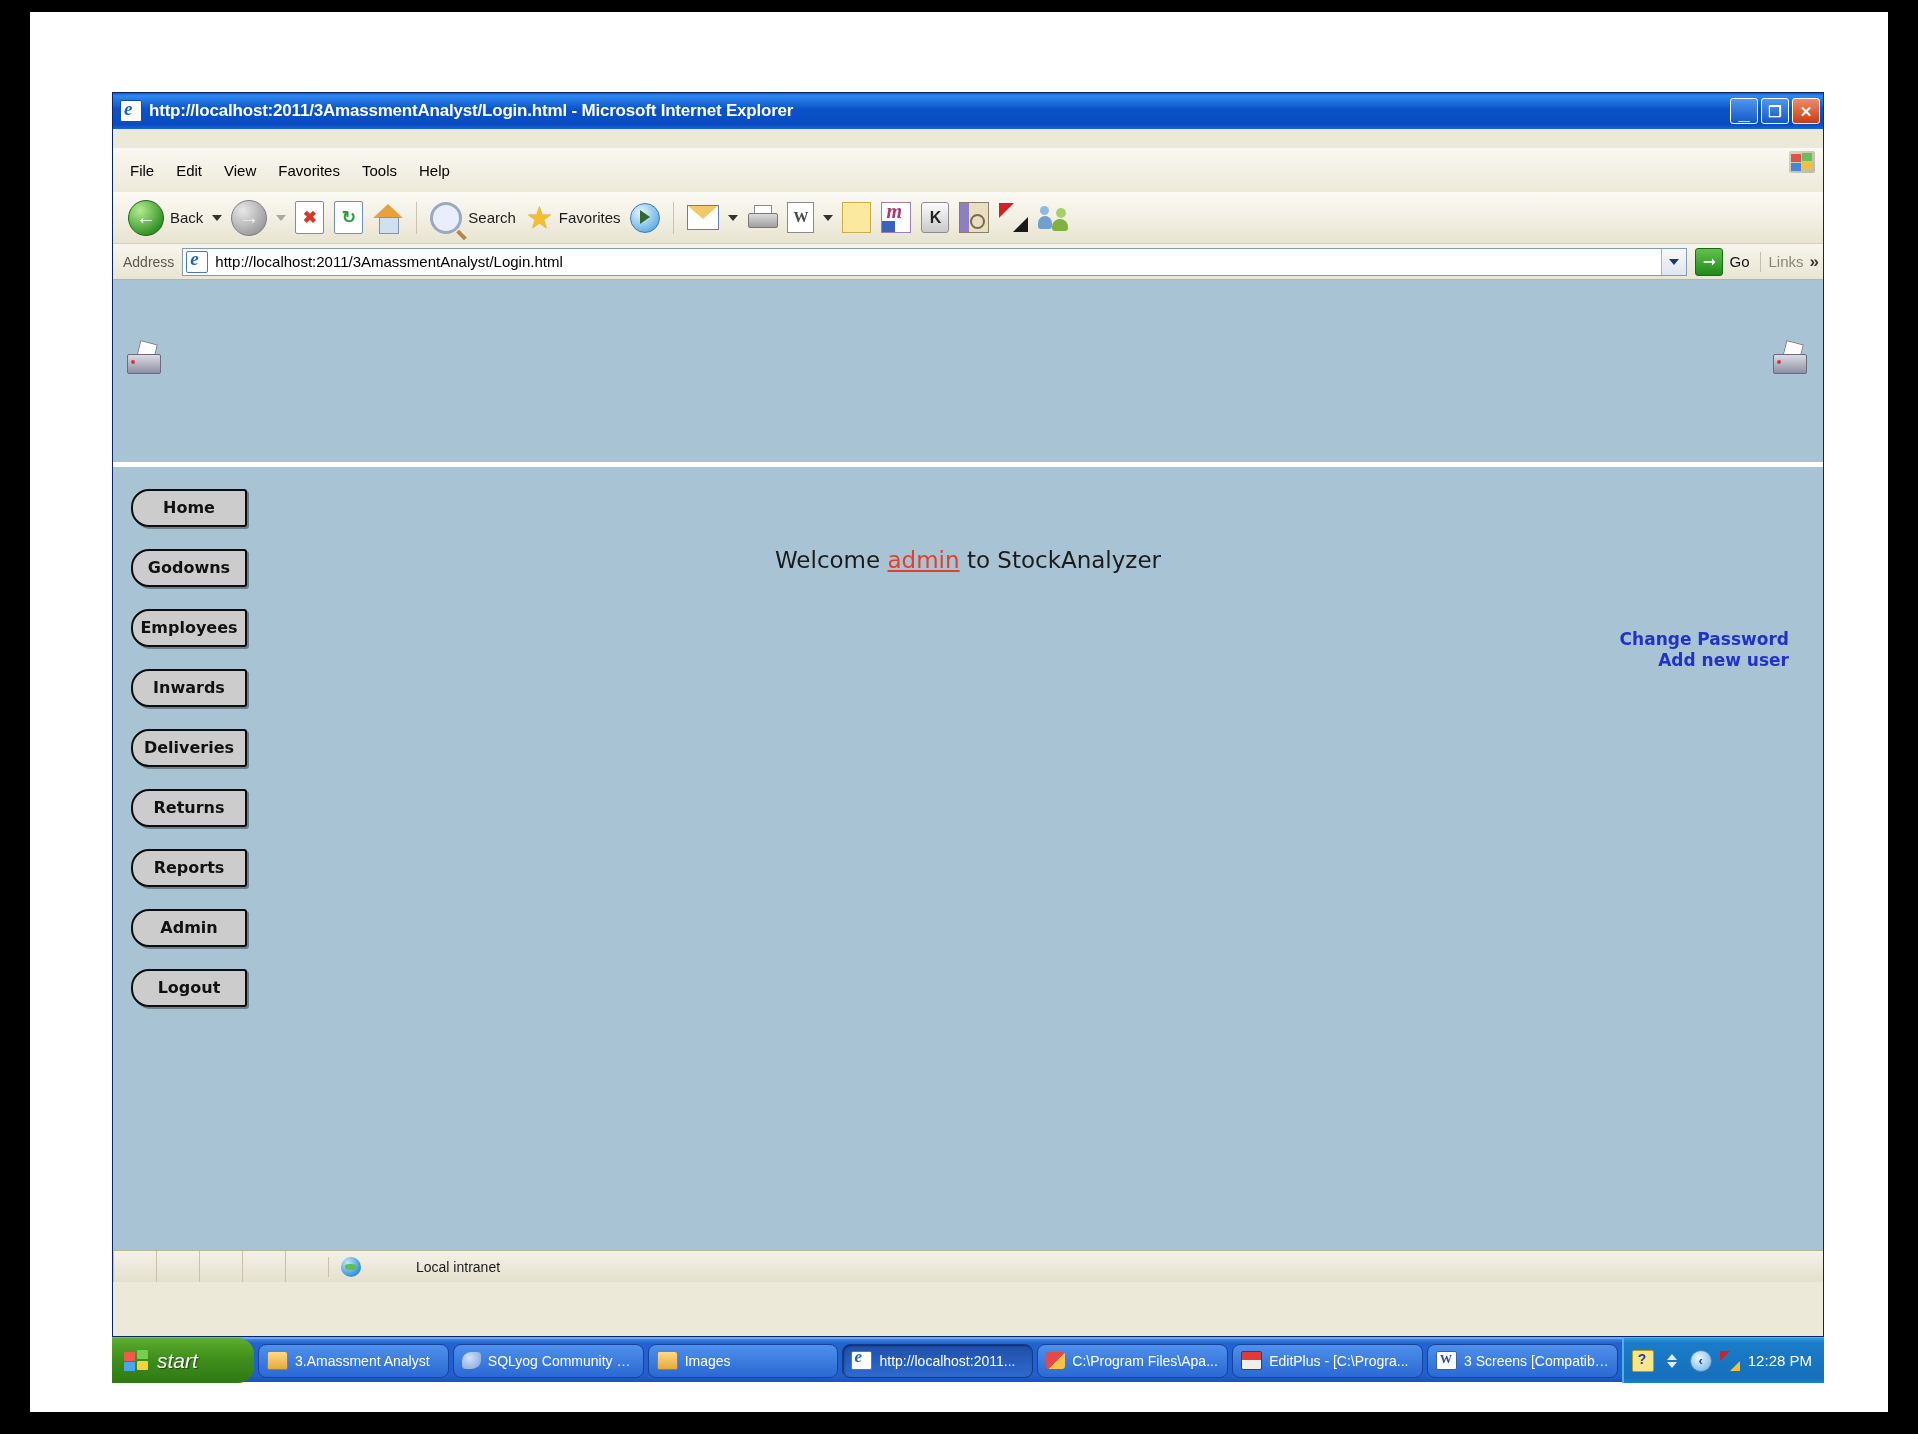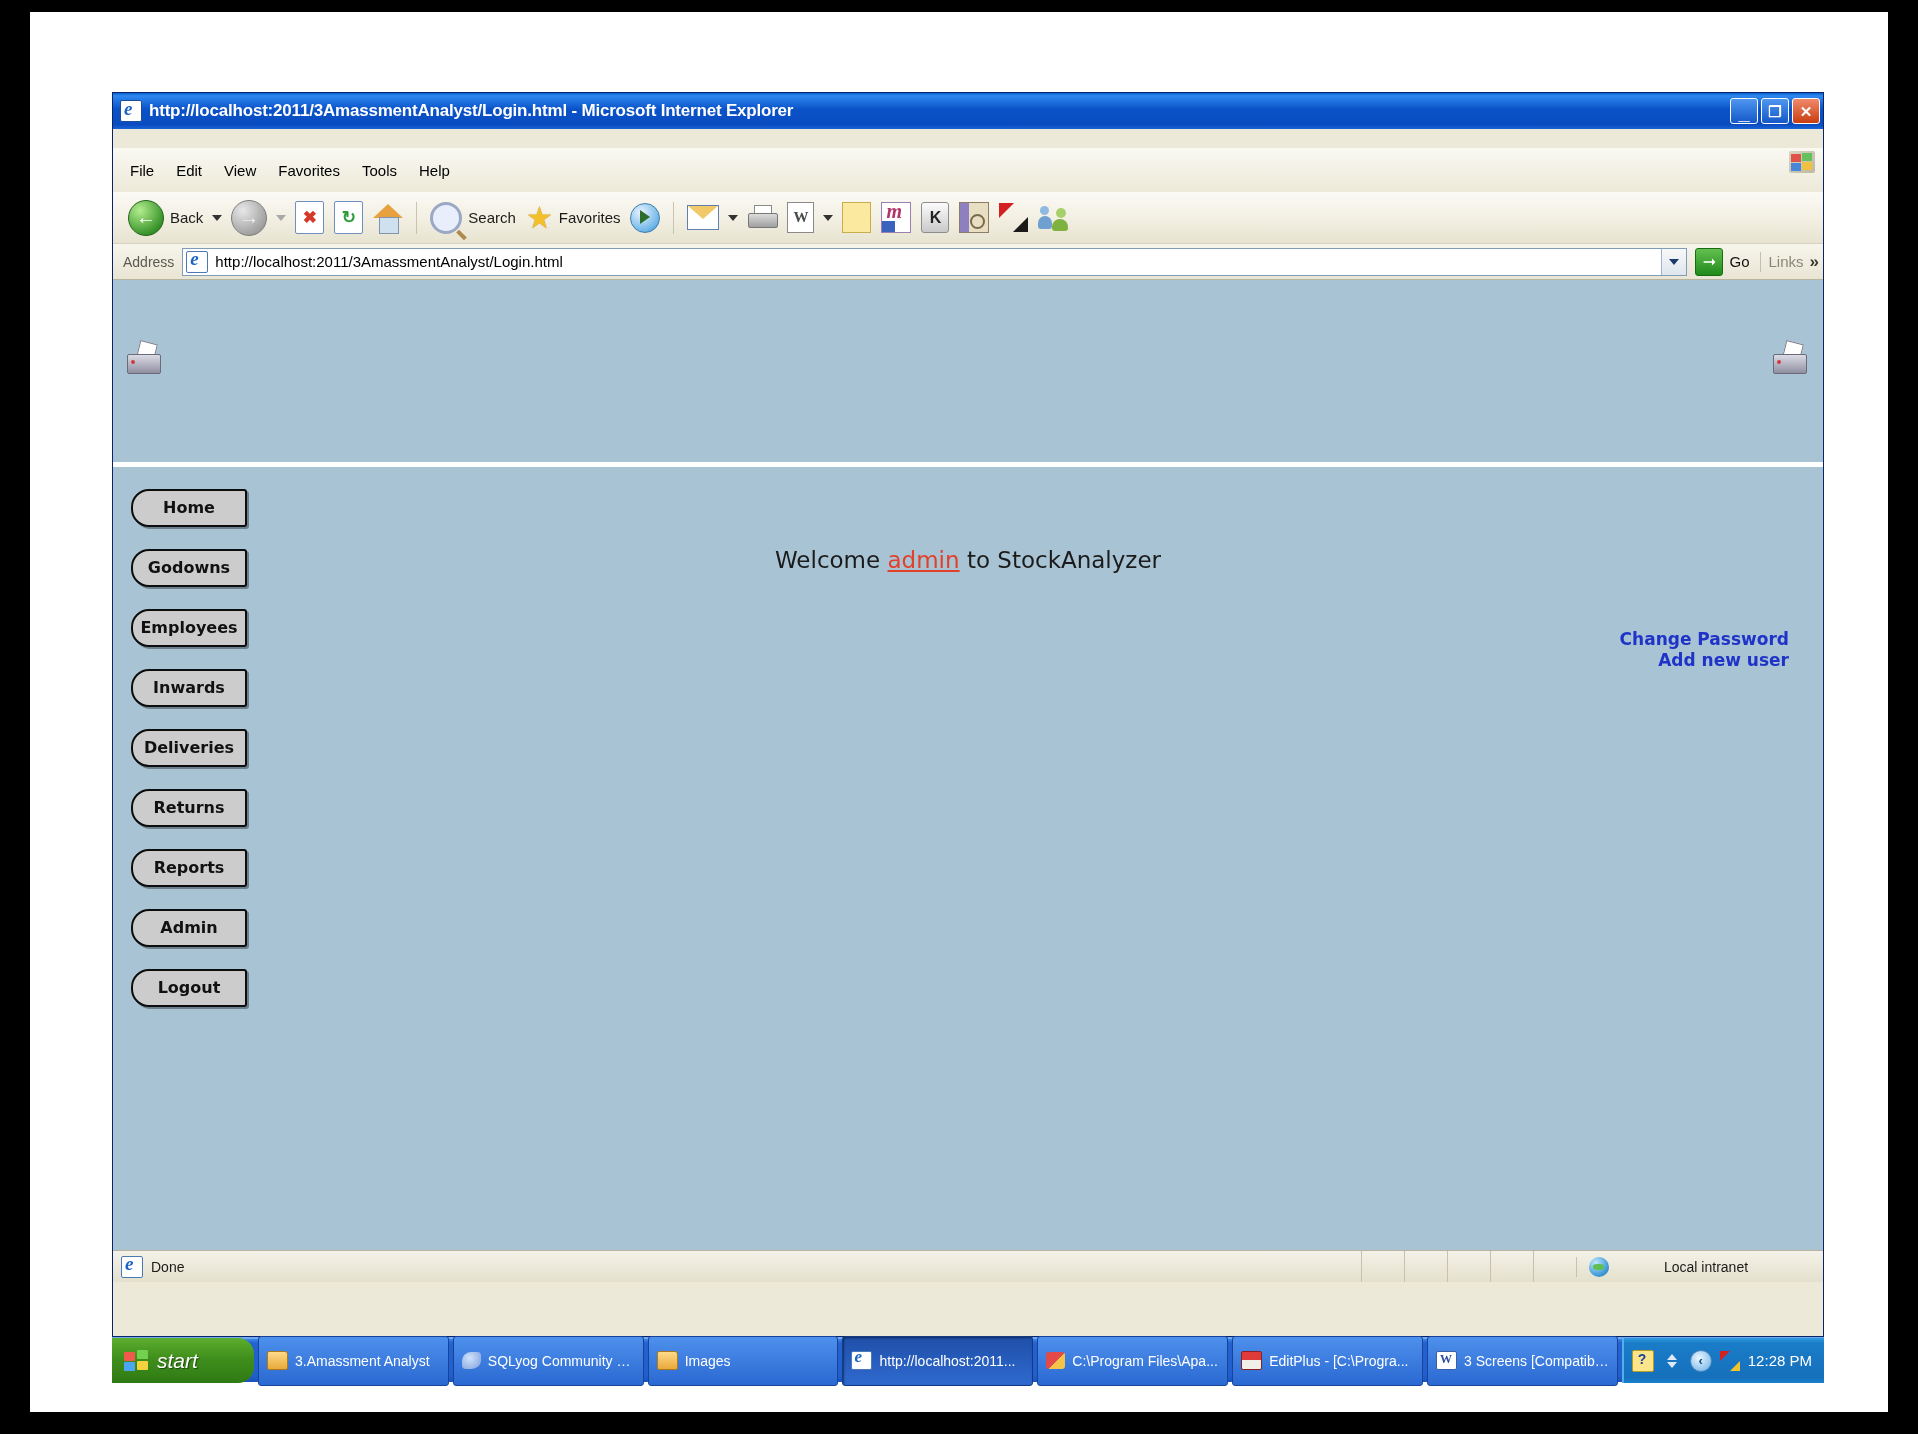--- a/index.html
+++ b/index.html
@@ -516,27 +516,27 @@
   .flag i:nth-child(1){left:0;top:2px;background:#f05a4a;}
   .flag i:nth-child(2){left:13px;top:0;background:#74d14f;}
   .flag i:nth-child(3){left:0;top:12px;background:#4aa6f0;}
   .flag i:nth-child(4){left:13px;top:11px;background:#f7d23f;}
   .starttext {
     color: #fff; font-size: 21px; font-style: italic; font-weight: normal;
     text-shadow: 1px 1px 1px rgba(0,0,0,.5);
   }
   .tasks { display: flex; align-items: center; flex: 1 1 auto; padding: 0 4px; gap: 4px; overflow: hidden; }
   .task {
-    height: 50px;
+    height: 34px;
     flex: 1 1 0;
     min-width: 0;
     max-width: 218px;
     background: linear-gradient(to bottom,#4e90ec,#2a69d2);
     border: 1px solid #17439b;
-    border-radius: 3px;
+    border-radius: 8px;
     display: flex; align-items: center;
     padding: 0 8px;
     box-sizing: border-box;
   }
   .task.active {
     background: linear-gradient(to bottom,#1f4fa8,#2f6ad0);
     border-color: #123a86;
     box-shadow: inset 1px 1px 2px rgba(0,0,0,.45);
   }
   .task .ticon { width: 19px; height: 17px; flex: 0 0 auto; margin-right: 7px; }
@@ -750,24 +750,20 @@
         </div>
 
         <div class="rightlinks">
           <a>Change Password</a>
           <a>Add new user</a>
         </div>
       </div>
     </div>
 
     <div class="statusbar">
-      <div class="st-left">
-        <div class="st-ie"></div>
-        <span class="st-text">Done</span>
-      </div>
       <div class="st-panes">
         <div class="st-pane"></div>
         <div class="st-pane"></div>
         <div class="st-pane"></div>
         <div class="st-pane"></div>
         <div class="st-pane"></div>
       </div>
       <div class="st-zone">
         <span class="globe"></span>
         <span class="st-zone-text">Local intranet</span>

